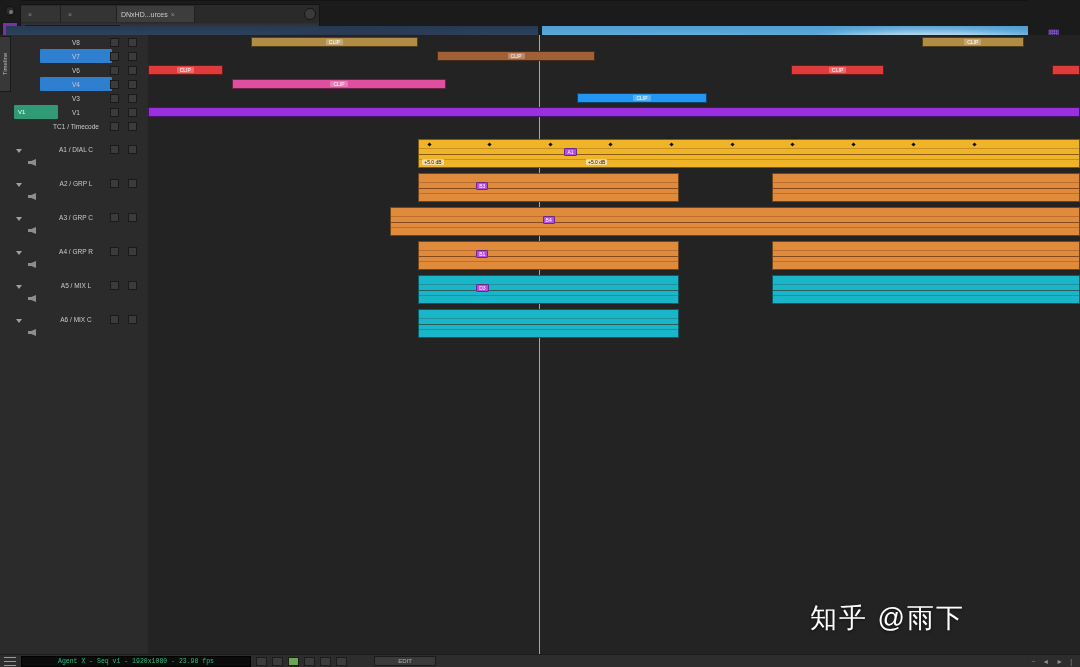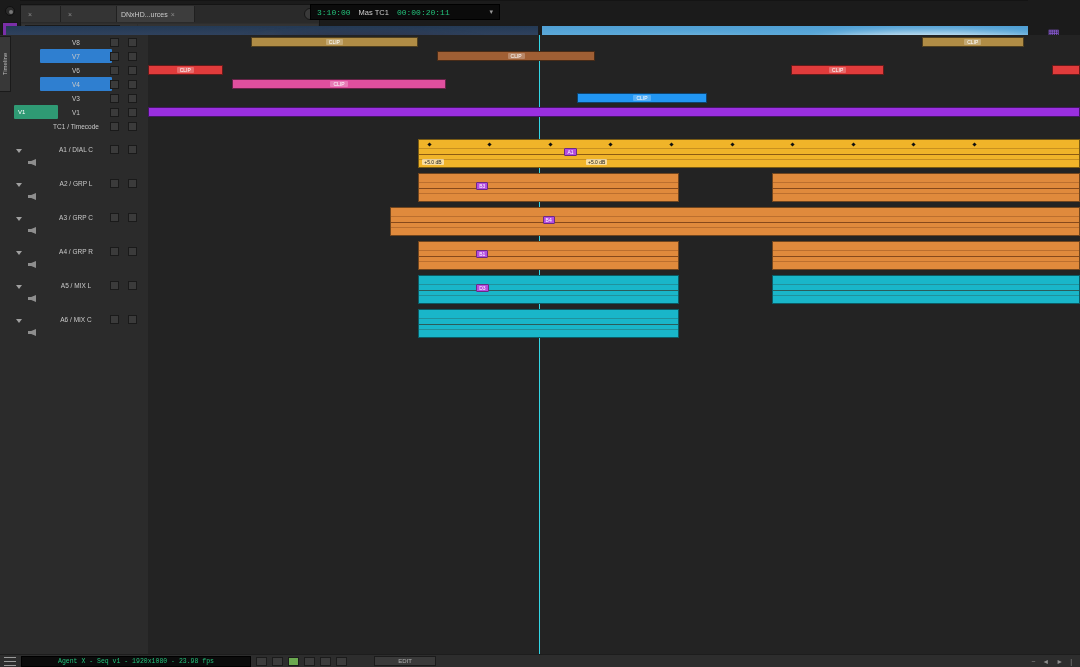--- a/index.html
+++ b/index.html
@@ -574,26 +574,20 @@
       </div>
     <div class="scrollgut">
         <div class="scrollthumb"></div>
       </div>
     <div class="sidetab" style="right:-13px;top:60px;height:66px">
       <span>Timeline</span>
     </div>
   </div>
 
   <div id="composer">
-    <div id="tcbar">
-      <span class="tcg mono">3:10:00</span>
-      <span class="tcw">Mas TC1</span>
-      <span class="tcg mono">00:00:20:11</span>
-      <span style="margin-left:auto;color:#9a9a9a;font-size:7px">▾</span>
-    </div>
 
     <div class="monwrap">
       <div class="mon">
         <div class="img beach1">
           <div class="sky"></div>
             <div class="ray"></div>
           <div class="cl1"></div>
             <div class="cl2"></div>
             <div class="cl3"></div>
           <div class="sun"></div>
@@ -925,13 +919,14 @@
         <span>►</span>
         <span>|</span>
       </div>
     </div>
 
     <div class="sidetab" style="left:-1px;top:36px;height:56px">
       <span>Timeline</span>
     </div>
   </div>
 
+  <div id="watermark">知乎 @雨下</div>
 </div>
 
 </body></html>

